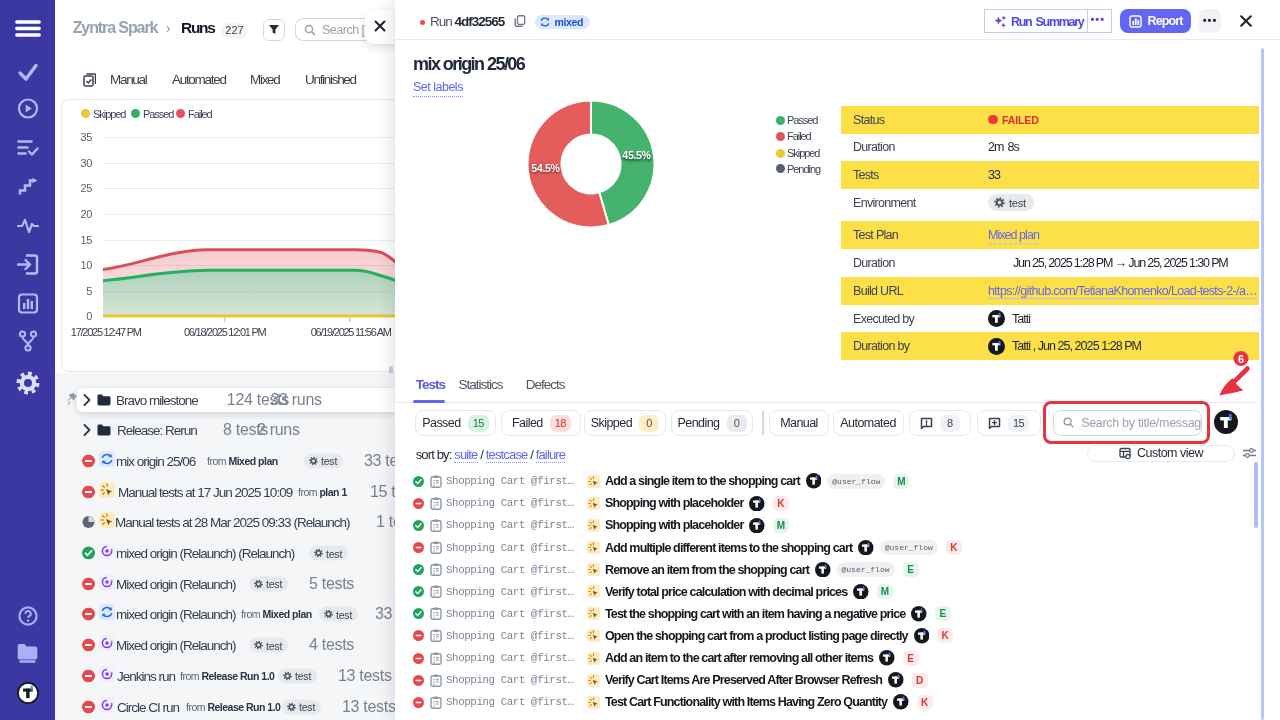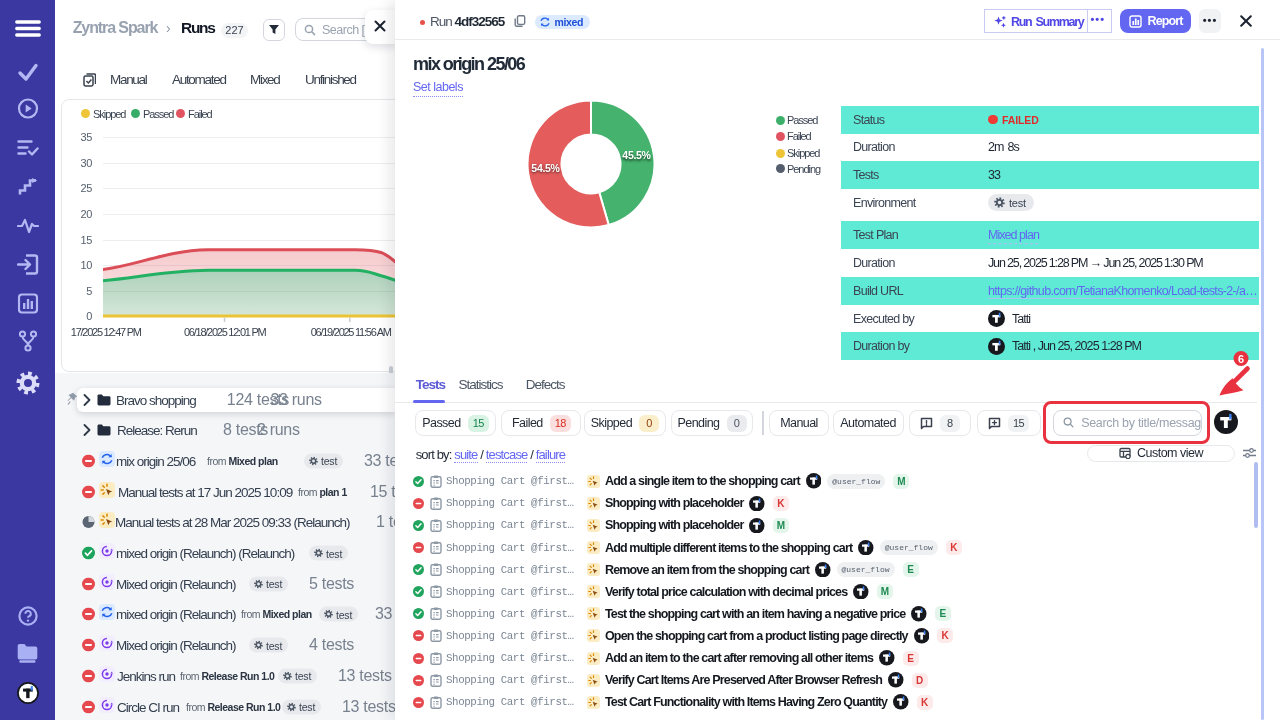--- a/index.html
+++ b/index.html
@@ -30,21 +30,21 @@
 .rfrom b { color:#2b3442; font-weight:700; }
 .tagpill { position:absolute; height:15px; background:#e7e9ed; border-radius:8px; display:flex; align-items:center; padding:0 6px 0 5px; gap:3px; top:50%; transform:translateY(-50%); }
 .tagpill span { font-size:10.5px; letter-spacing:-0.2px; color:#3b4453; }
 .sicon { position:absolute; top:50%; transform:translateY(-50%); }
 
 #drawer { position:absolute; left:395px; top:0; width:885px; height:720px; background:#fff; box-shadow:-5px 0 14px rgba(15,23,42,.10); }
 #dhead { position:absolute; left:0; top:0; width:885px; height:40px; border-bottom:1px solid #e9eaee; }
 .btn { position:absolute; display:flex; align-items:center; justify-content:center; }
 
 .trowr { position:absolute; left:446px; width:418px; height:28px; display:flex; align-items:center; }
-.trowr.alt { background:#5eead4;text-decoration:underline; }
+.trowr.alt { background:#fde047;text-decoration:underline; }
 .tlabel { position:absolute; left:12px; font-size:12.5px; letter-spacing:-0.7px; color:#3b4453; }
 .tvalue { position:absolute; left:147px; font-size:12.5px; letter-spacing:-0.95px; color:#1d2430; display:flex; align-items:center; white-space:nowrap; }
 
 .dtab { position:absolute; top:377px; font-size:13.5px; letter-spacing:-1.0px; color:#4b5563; }
 
 .chip { position:absolute; top:410px; height:26px; background:#fff; border:1px solid #e6e8ec; border-radius:8px; display:flex; align-items:center; justify-content:center; gap:7px; font-size:12.5px; letter-spacing:-0.55px; color:#252c38; }
 .cbadge { display:inline-flex; align-items:center; justify-content:center; min-width:20px; height:17px; padding:0 5px; border-radius:6px; font-size:11px; font-weight:400; }
 
 .xrow { position:absolute; left:18px; width:850px; height:22px; }
 .mono { font-family:"Liberation Mono", monospace; }
@@ -158,21 +158,21 @@
           <path d="M6.2 0.8l4 4-1.8.5-1.5 3.4-2.6-2.6L1 9.1l-.5-.5 3.3-3.3L1.5 3l3.3-1.6Z" fill="#8f99a8"></path>
           <path d="M3.2 9.5L1 12.5" stroke="#8f99a8" stroke-width="1.2"></path>
         </svg>
     <div class="trow" style="top:14.5px;">
       <svg class="sicon" style="left:28px;" width="8" height="12" viewBox="0 0 8 12">
             <path d="M1.5 1l5 5-5 5" fill="none" stroke="#2f3947" stroke-width="1.8" stroke-linecap="round" stroke-linejoin="round"></path>
           </svg>
       <svg class="sicon" style="left:42px;" width="14" height="12" viewBox="0 0 14 12">
             <path d="M0.5 2c0-.8.6-1.4 1.4-1.4h3l1.4 1.6h5.8c.8 0 1.4.6 1.4 1.4v6.5c0 .8-.6 1.4-1.4 1.4H1.9c-.8 0-1.4-.6-1.4-1.4Z" fill="#232c3c"></path>
           </svg>
-      <span class="rtitle" style="left:61px;">Bravo shopping</span>
+      <span class="rtitle" style="left:61px;">Bravo milestone</span>
       <span class="rmuted" style="left:155.8px;">124 tests</span>
       <span class="rmuted" style="left:199.5px;">33 runs</span>
     </div>
     <div class="trow" style="top:45px;">
       <svg class="sicon" style="left:28px;" width="8" height="12" viewBox="0 0 8 12">
             <path d="M1.5 1l5 5-5 5" fill="none" stroke="#2f3947" stroke-width="1.8" stroke-linecap="round" stroke-linejoin="round"></path>
           </svg>
       <svg class="sicon" style="left:42px;" width="14" height="12" viewBox="0 0 14 12">
             <path d="M0.5 2c0-.8.6-1.4 1.4-1.4h3l1.4 1.6h5.8c.8 0 1.4.6 1.4 1.4v6.5c0 .8-.6 1.4-1.4 1.4H1.9c-.8 0-1.4-.6-1.4-1.4Z" fill="#232c3c"></path>
           </svg>
@@ -441,21 +441,21 @@
             <span style="font-size:11px; letter-spacing:-0.2px; color:#3b4453;">test</span>
           </span>
         </span>
       </div>
   <div class="trowr alt" style="top:221.4px;">
         <span class="tlabel">Test Plan</span>
         <span class="tvalue" style="color:#6366f1; text-decoration:underline; text-decoration-style:dashed; text-decoration-color:#a9c3f5; text-underline-offset:3px;">Mixed plan</span>
       </div>
   <div class="trowr" style="top:249.1px;">
         <span class="tlabel">Duration</span>
-        <span class="tvalue" style="letter-spacing:-1.15px;">Jun 25, 2025 1:28 PM → Jun 25, 2025 1:30 PM</span>
+        <span class="tvalue" style="letter-spacing:-1.15px;margin-left:25px;">Jun 25, 2025 1:28 PM → Jun 25, 2025 1:30 PM</span>
       </div>
   <div class="trowr alt" style="top:276.8px;">
         <span class="tlabel">Build URL</span>
         <span class="tvalue" style="color:#6366f1; text-decoration:underline; text-decoration-color:#a9c3f5; text-underline-offset:3px; white-space:nowrap; letter-spacing:-0.65px;">https://github.com/TetianaKhomenko/Load-tests-2-/a…</span>
       </div>
   <div class="trowr" style="top:304.5px;">
         <span class="tlabel">Executed by</span>
         <span class="tvalue" style="word-spacing:1px;"><span class="tavatar" style="margin-right: 7px; display: inline-flex; width: 17px; height: 17px; position: relative;">
             <svg width="17" height="17" viewBox="0 0 24 24" style="display:block;">
               <circle cx="12" cy="12" r="12" fill="#16181d"></circle>

